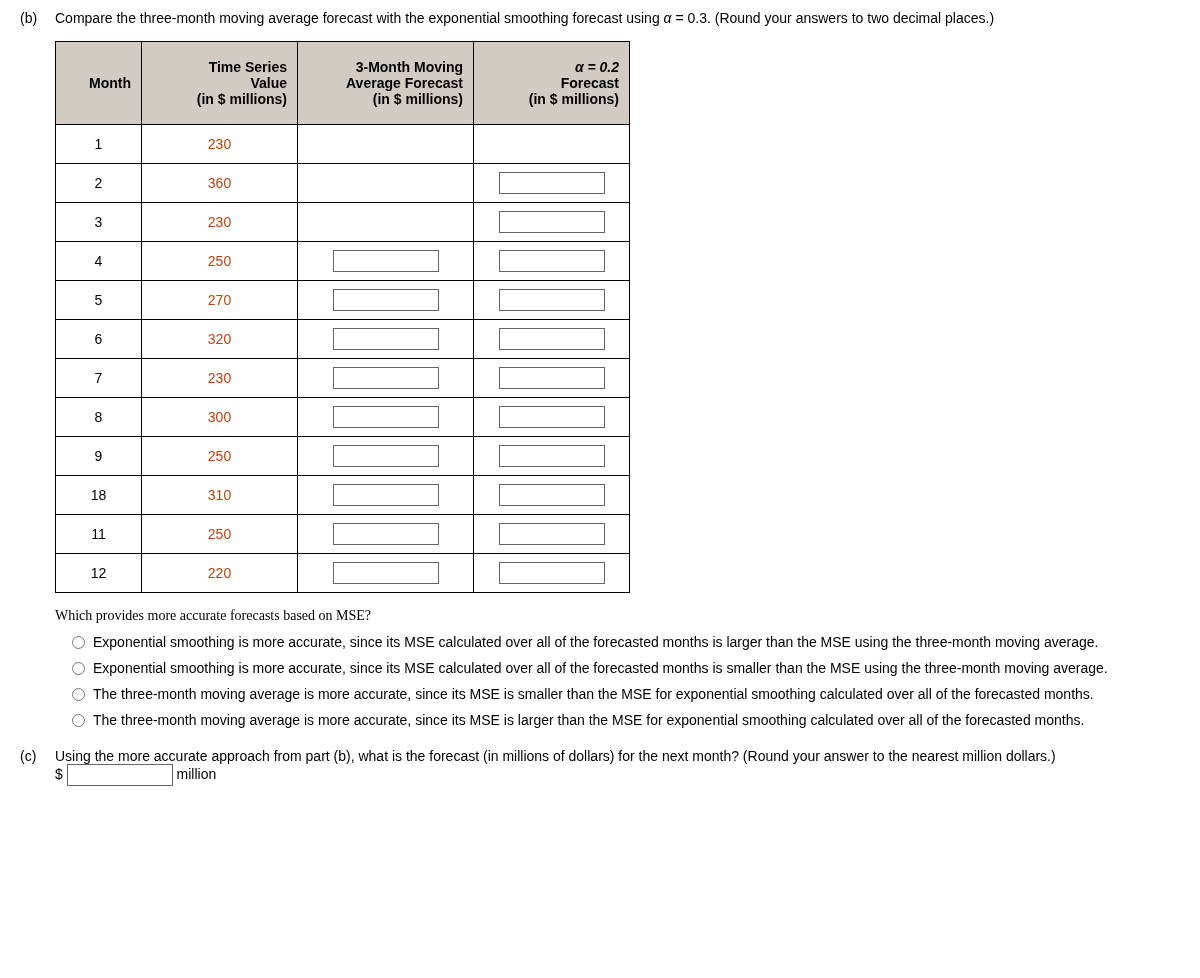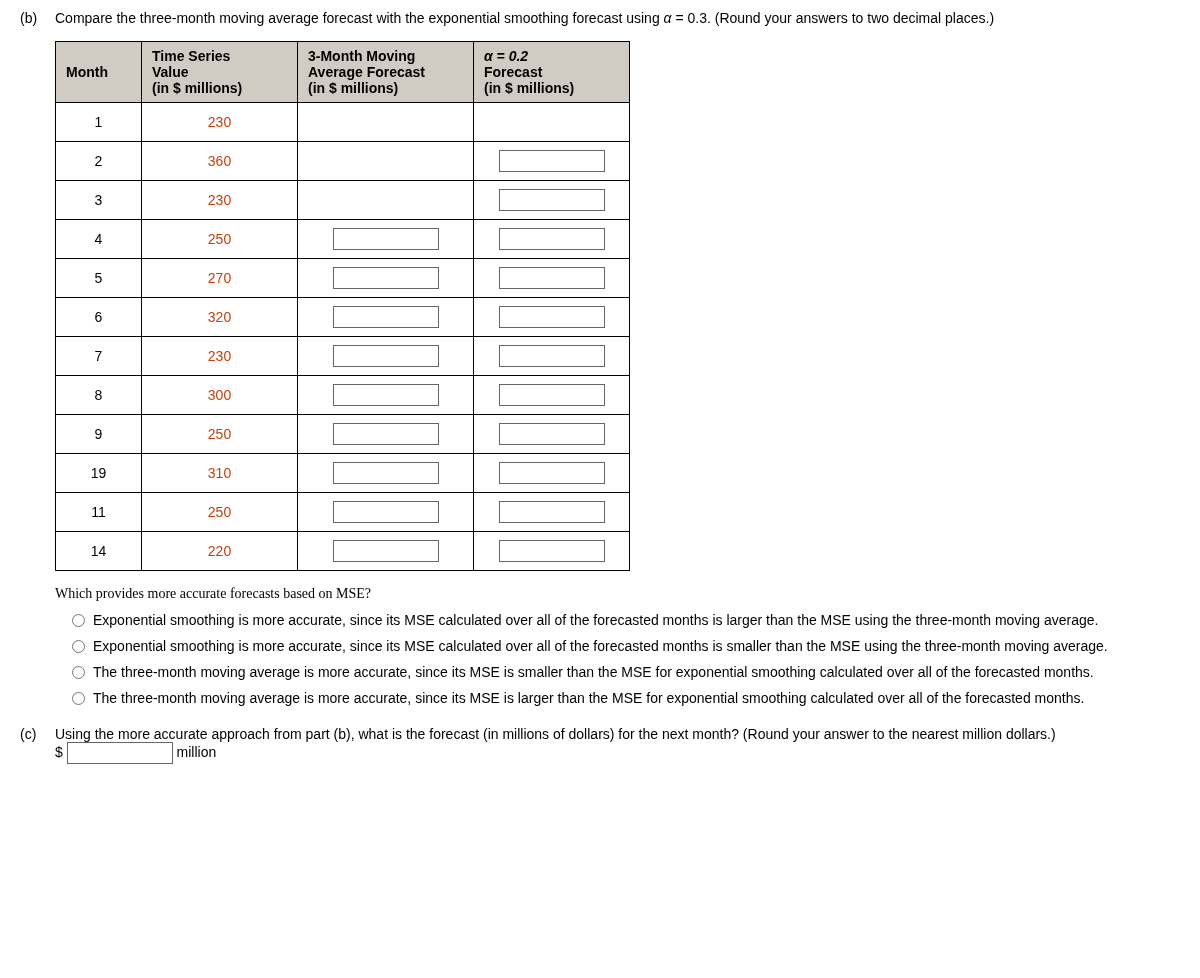--- a/index.html
+++ b/index.html
@@ -26,23 +26,23 @@
     font-style: italic;
   }
   table.data-table {
     border-collapse: collapse;
     margin-top: 15px;
     margin-bottom: 15px;
   }
   table.data-table th {
     background: #d2cbc3;
     border: 1px solid #000;
-    padding: 6px 10px;
+    padding: 17px 10px;
     font-weight: bold;
-    text-align: left;
+    text-align: right;
     font-size: 14px;
   }
   table.data-table td {
     border: 1px solid #000;
     text-align: center;
     height: 38px;
     padding: 0 8px;
     font-size: 14px;
   }
   .col-month { width: 65px; }
@@ -170,33 +170,33 @@
             <td><input type="text" class="input-box" style=""></td>
             <td><input type="text" class="input-box" style=""></td>
           </tr>
           <tr>
             <td>9</td>
             <td class="ts-value">250</td>
             <td><input type="text" class="input-box" style=""></td>
             <td><input type="text" class="input-box" style=""></td>
           </tr>
           <tr>
-            <td>19</td>
+            <td>18</td>
             <td class="ts-value">310</td>
             <td><input type="text" class="input-box" style=""></td>
             <td><input type="text" class="input-box" style=""></td>
           </tr>
           <tr>
             <td>11</td>
             <td class="ts-value">250</td>
             <td><input type="text" class="input-box" style=""></td>
             <td><input type="text" class="input-box" style=""></td>
           </tr>
           <tr>
-            <td>14</td>
+            <td>12</td>
             <td class="ts-value">220</td>
             <td><input type="text" class="input-box" style=""></td>
             <td><input type="text" class="input-box" style=""></td>
           </tr>
         </tbody>
     </table>
 
     <div class="question-text">Which provides more accurate forecasts based on MSE?</div>
 
     <div class="radio-group" id="radio-group">

